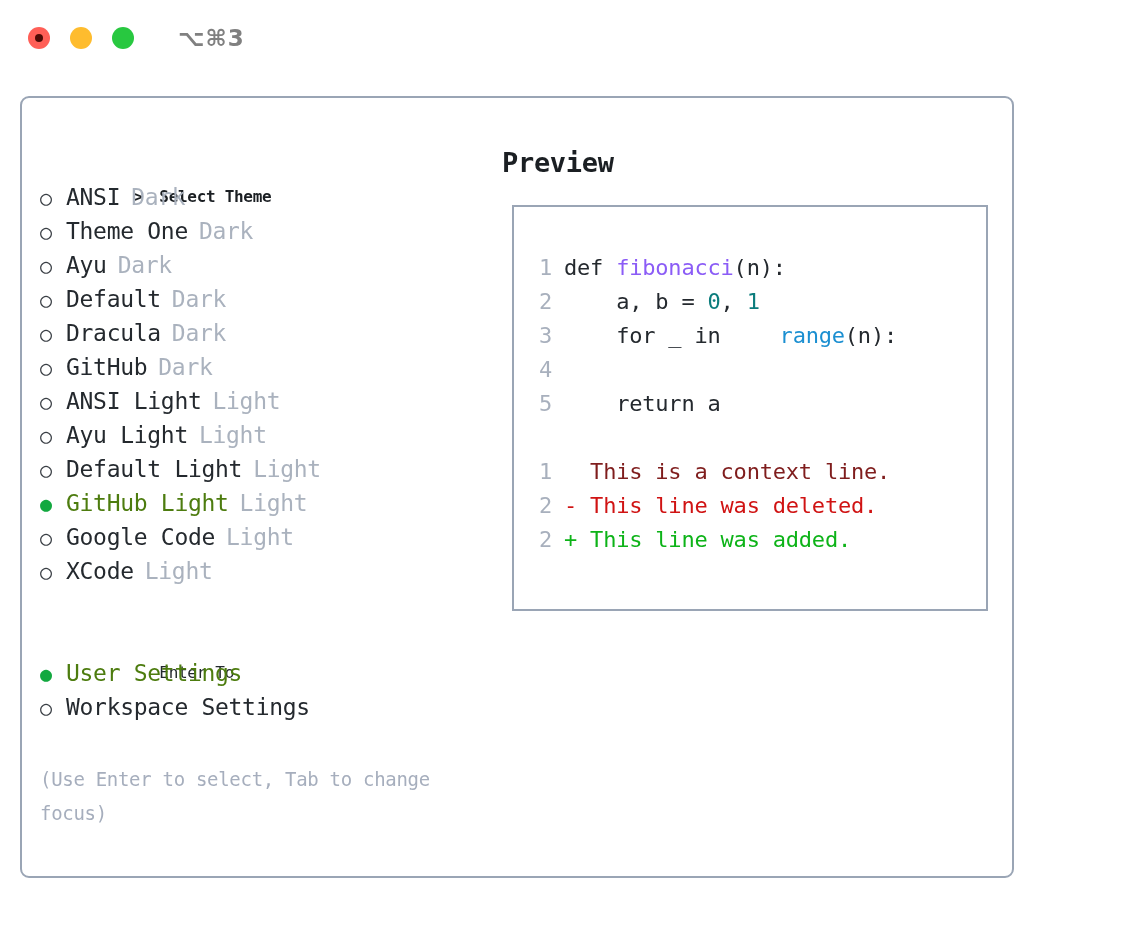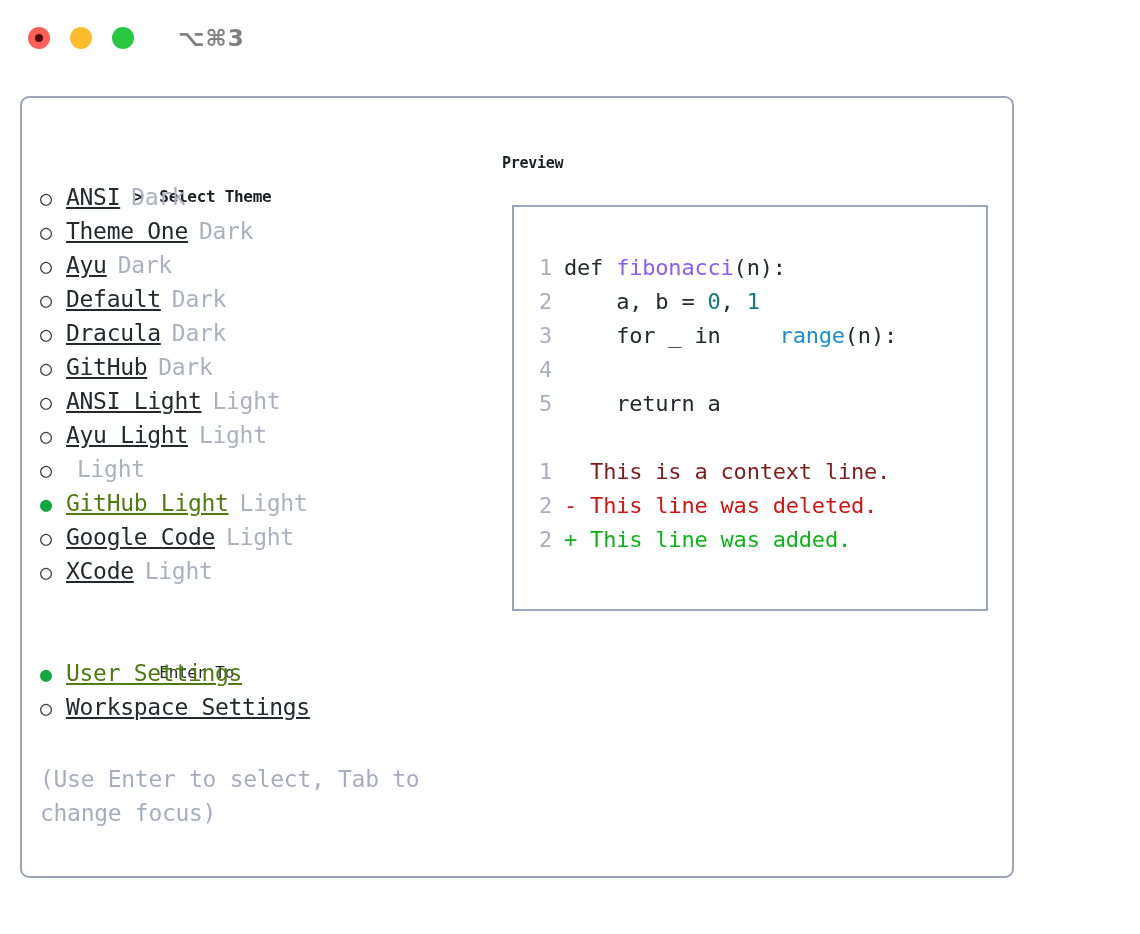--- a/index.html
+++ b/index.html
@@ -123,48 +123,48 @@
   }
   .bullet {
     display: inline-block;
     width: 26px;
     flex: 0 0 26px;
     font-size: 20px;
     color: #3a3f45;
   }
   .opt-row.selected .bullet { color: #12a83f; }
   .opt-row.selected .opt-label { color: #4d7c0f; }
-  .opt-label { color: #24292e; text-decoration: underline; }
+  .opt-label { color: #24292e; }
   .opt-tag {
     color: #aab2be;
     padding-left: 11px;
   }
 
   .spacer-sm { height: 34px; }
 
   .hint {
     position: absolute;
     left: 18px;
     top: 664px;
     width: 412px;
-    font-size: 23px;
+    font-size: 19px;
     line-height: 34px;
     letter-spacing: -0.3px;
     color: #a6aebd;
   }
 
   
   .right-col {
     position: absolute;
     left: 480px;
     top: 48px;
     width: 490px;
   }
   .preview-head {
-    font-size: 15px;
+    font-size: 27px;
     font-weight: 700;
     color: #1b1f23;
     letter-spacing: -0.3px;
     line-height: 34px;
     white-space: pre;
   }
   .code-box {
     position: absolute;
     left: 490px;
     top: 107px;
@@ -232,21 +232,21 @@
 
         <div id="theme-list">
             <div class="opt-row"><span class="bullet">○</span><span class="opt-label">ANSI</span><span class="opt-tag">Dark</span></div>
             <div class="opt-row"><span class="bullet">○</span><span class="opt-label">Theme One</span><span class="opt-tag">Dark</span></div>
             <div class="opt-row"><span class="bullet">○</span><span class="opt-label">Ayu</span><span class="opt-tag">Dark</span></div>
             <div class="opt-row"><span class="bullet">○</span><span class="opt-label">Default</span><span class="opt-tag">Dark</span></div>
             <div class="opt-row"><span class="bullet">○</span><span class="opt-label">Dracula</span><span class="opt-tag">Dark</span></div>
             <div class="opt-row"><span class="bullet">○</span><span class="opt-label">GitHub</span><span class="opt-tag">Dark</span></div>
             <div class="opt-row"><span class="bullet">○</span><span class="opt-label">ANSI Light</span><span class="opt-tag">Light</span></div>
             <div class="opt-row"><span class="bullet">○</span><span class="opt-label">Ayu Light</span><span class="opt-tag">Light</span></div>
-            <div class="opt-row"><span class="bullet">○</span><span class="opt-tag">Light</span></div>
+            <div class="opt-row"><span class="bullet">○</span><span class="opt-label">Default Light</span><span class="opt-tag">Light</span></div>
             <div class="opt-row selected"><span class="bullet">●</span><span class="opt-label">GitHub Light</span><span class="opt-tag">Light</span></div>
             <div class="opt-row"><span class="bullet">○</span><span class="opt-label">Google Code</span><span class="opt-tag">Light</span></div>
             <div class="opt-row"><span class="bullet">○</span><span class="opt-label">XCode</span><span class="opt-tag">Light</span></div>
           </div>
 
         <div class="spacer-sm"></div>
 
         <div class="section-head plain">
           <span class="marker"></span><span>Enter To</span>
         </div>

